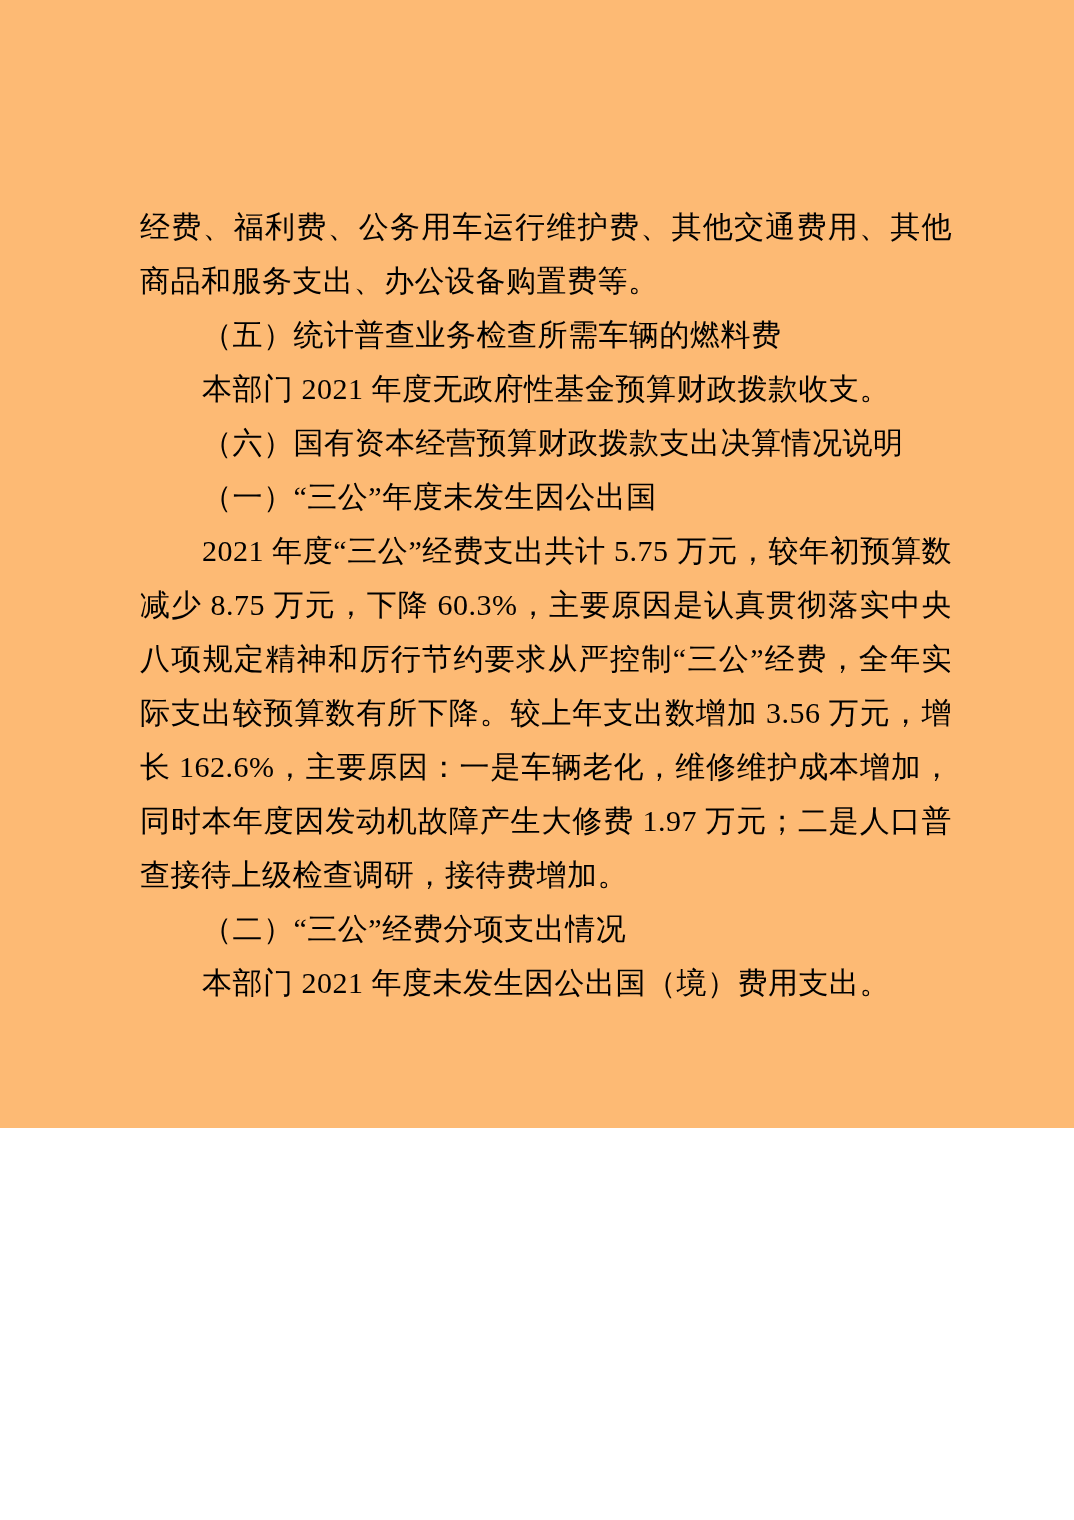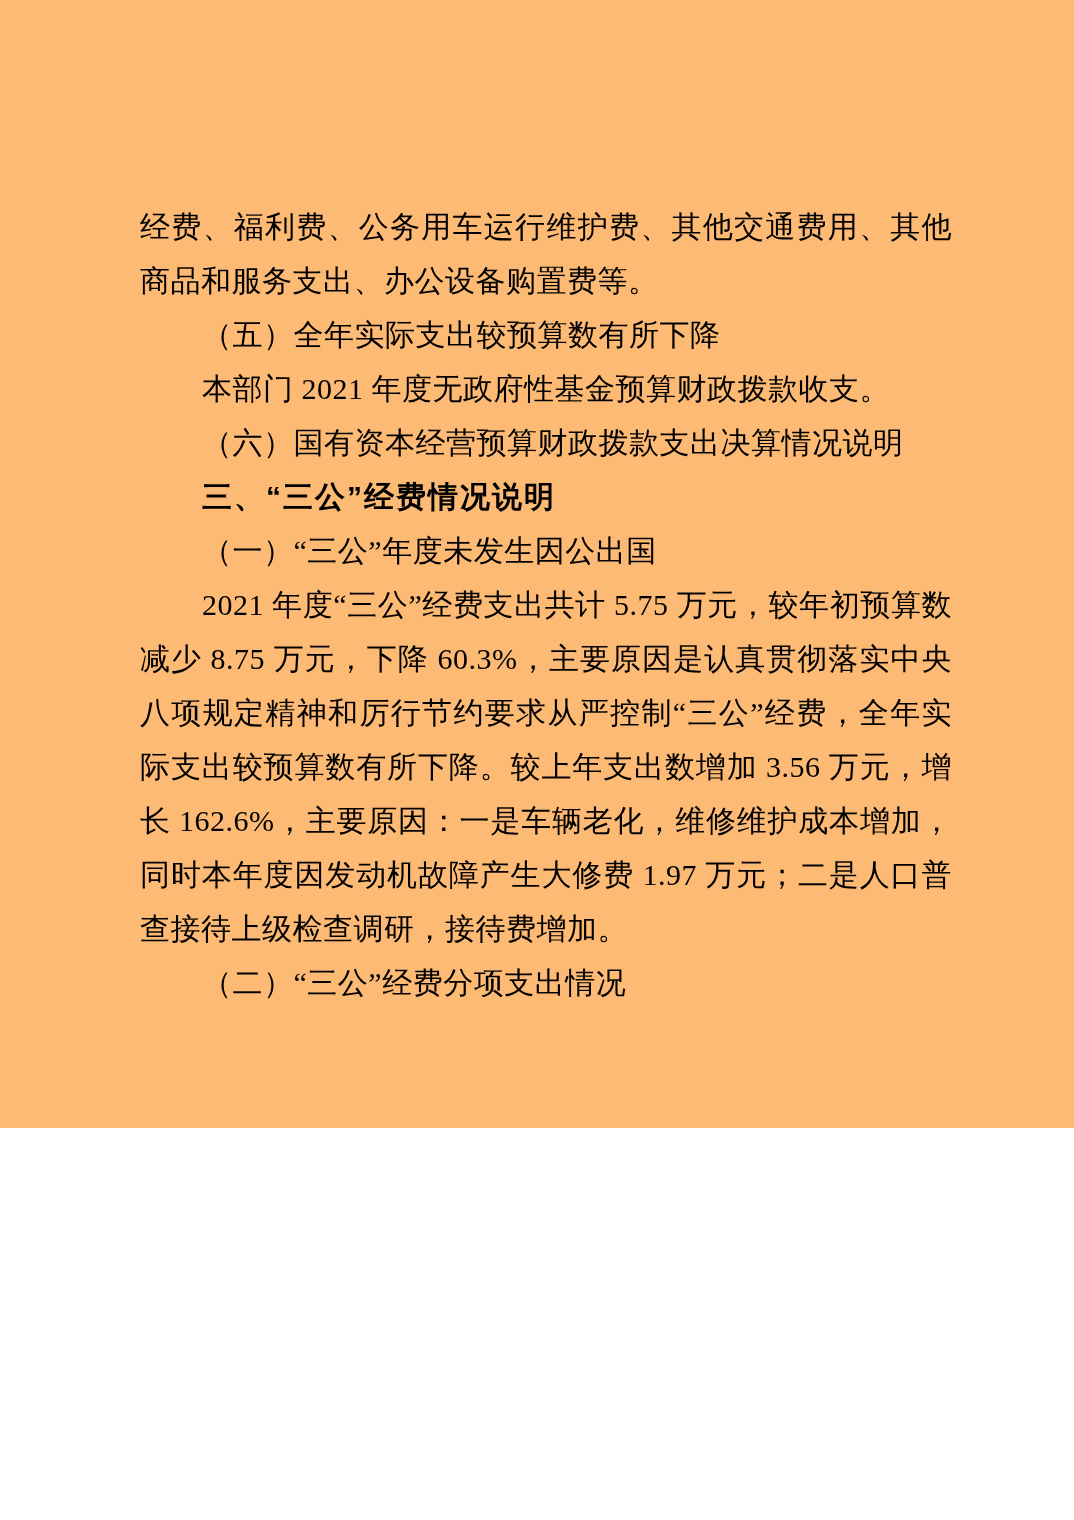--- a/index.html
+++ b/index.html
@@ -62,22 +62,22 @@
     color: #000000;
     letter-spacing: 6px;
   }
 </style>
 </head>
 <body>
 
 <div class="page">
   <div class="content">
       <p class="para body">经费、福利费、公务用车运行维护费、其他交通费用、其他商品和服务支出、办公设备购置费等。</p>
-      <p class="para kaiti indent">（五）全年实际支出较预算数有所下降</p>
+      <p class="para kaiti indent">（五）统计普查业务检查所需车辆的燃料费</p>
       <p class="para body indent">本部门 2021 年度无政府性基金预算财政拨款收支。</p>
       <p class="para kaiti indent">（六）国有资本经营预算财政拨款支出决算情况说明</p>
-      <p class="para hei indent">三、“三公”经费情况说明</p>
       <p class="para kaiti indent">（一）“三公”年度未发生因公出国</p>
       <p class="para body indent">2021 年度“三公”经费支出共计 5.75 万元，较年初预算数减少 8.75 万元，下降 60.3%，主要原因是认真贯彻落实中央八项规定精神和厉行节约要求从严控制“三公”经费，全年实际支出较预算数有所下降。较上年支出数增加 3.56 万元，增长 162.6%，主要原因：一是车辆老化，维修维护成本增加，同时本年度因发动机故障产生大修费 1.97 万元；二是人口普查接待上级检查调研，接待费增加。</p>
       <p class="para kaiti indent">（二）“三公”经费分项支出情况</p>
+      <p class="para body indent">本部门 2021 年度未发生因公出国（境）费用支出。</p>
     </div>
   <div class="page-number">– 6 –</div>
 </div>
 
 </body></html>

